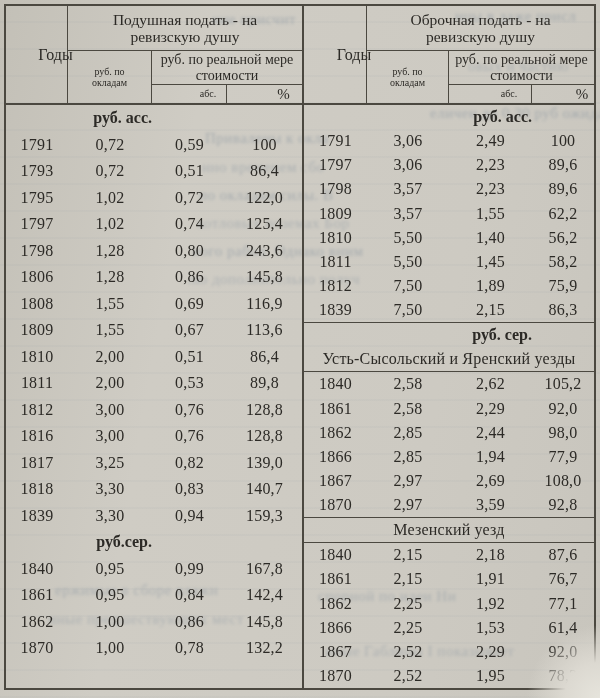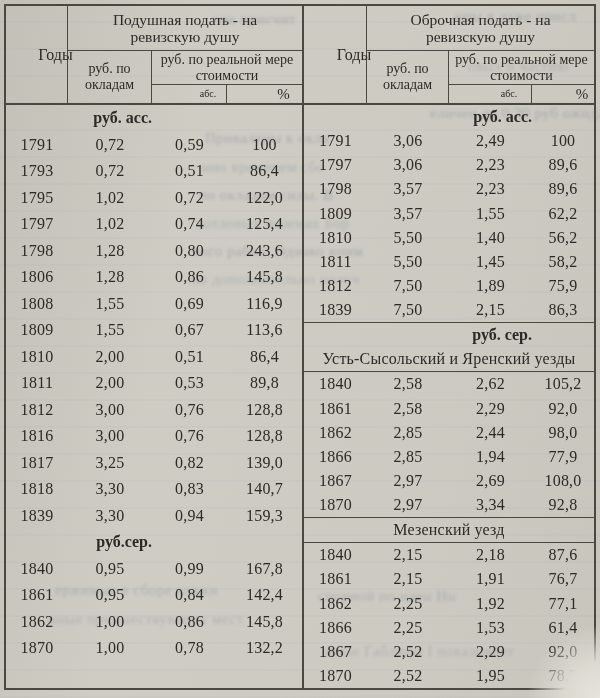--- a/index.html
+++ b/index.html
@@ -60,21 +60,21 @@
     --cols:63px 82px 83px 1fr;
   }
   .thead{
     height:97px;border-bottom:2px solid var(--line);
     display:grid;grid-template-columns:var(--cols);grid-template-rows:45px 34px 18px;
     box-sizing:content-box;
   }
   .hc{display:flex;align-items:center;justify-content:center;text-align:center;line-height:1.12;padding-left:38px;}
   .h-year{grid-area:1/1/4/2;border-right:1.5px solid var(--line);font-size:16px;}
   .h-title{grid-area:1/2/2/5;border-bottom:1.5px solid var(--line);font-size:15.5px;padding:8px 12px;}
-  .h-oklad{grid-area:2/2/4/3;border-right:1.5px solid var(--line);font-size:14px;padding:0 10px;}
+  .h-oklad{grid-area:2/2/4/3;border-right:1.5px solid var(--line);font-size:10px;padding:0 10px;}
   .h-real{grid-area:2/3/3/5;border-bottom:1.5px solid var(--line);font-size:14px;padding:0 4px;}
   .h-abs{grid-area:3/3/4/4;border-right:1.5px solid var(--line);font-size:10px;}
   .h-pct{grid-area:3/4/4/5;font-size:15px;}
 
   .tbody{
     display:flex;flex-direction:column;
     height:calc(100% - 99px);
   }
   .row{flex:1 1 0;display:grid;grid-template-columns:var(--cols);align-items:center;min-height:0;}
   .row .c{text-align:center;font-size:16px;letter-spacing:.2px;}
@@ -339,21 +339,21 @@
         </div>
         <div class="row data">
           <div class="c">1867</div>
           <div class="c">2,97</div>
           <div class="c">2,69</div>
           <div class="c">108,0</div>
         </div>
         <div class="row data">
           <div class="c">1870</div>
           <div class="c">2,97</div>
-          <div class="c">3,34</div>
+          <div class="c">3,59</div>
           <div class="c">92,8</div>
         </div>
         <div class="row band ra rb">
           <div class="lab">Мезенский уезд</div>
         </div>
         <div class="row data">
           <div class="c">1840</div>
           <div class="c">2,15</div>
           <div class="c">2,18</div>
           <div class="c">87,6</div>

